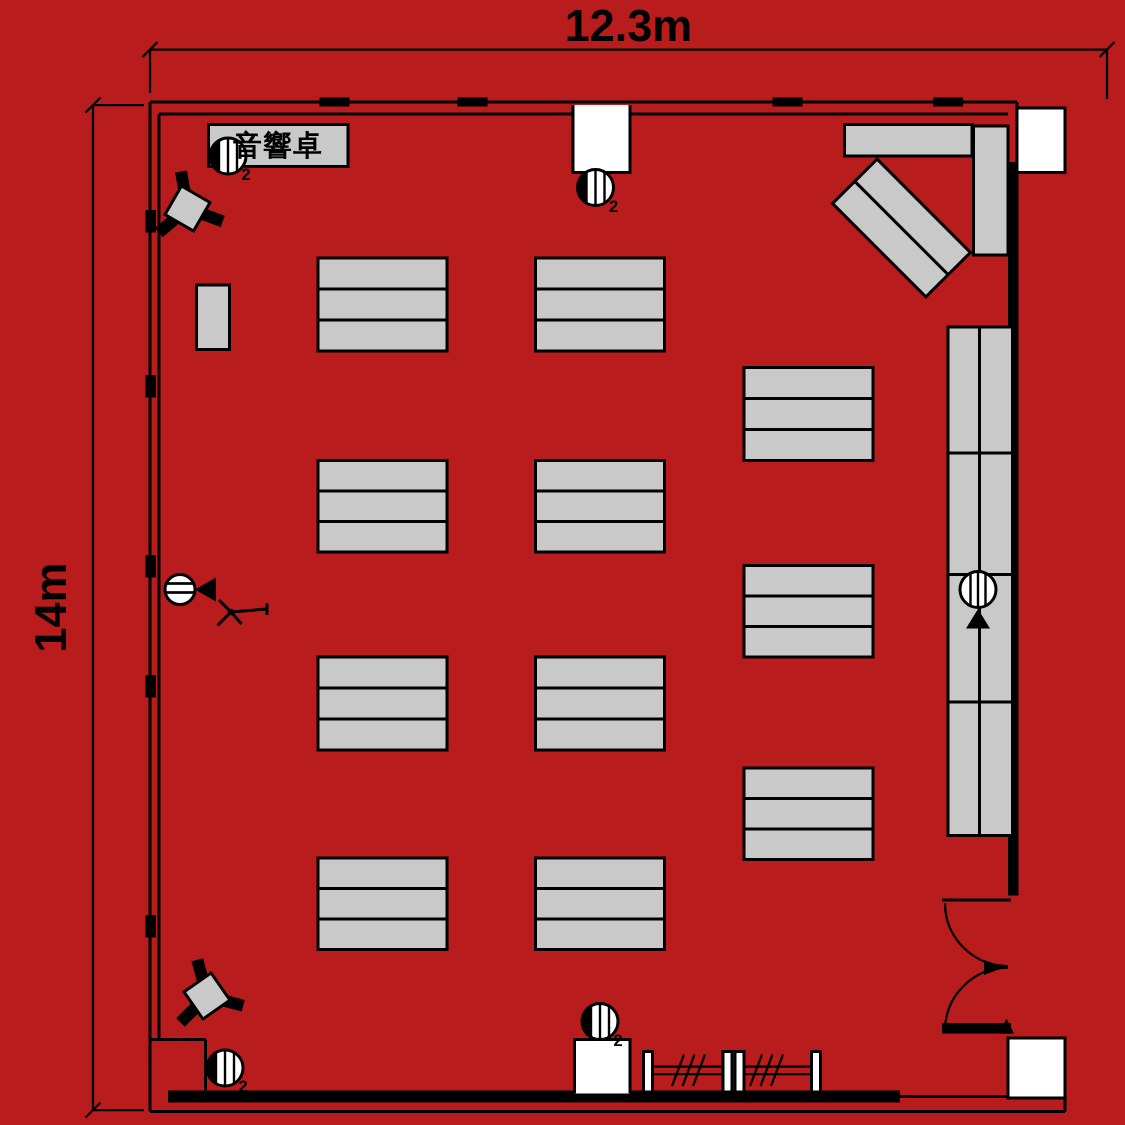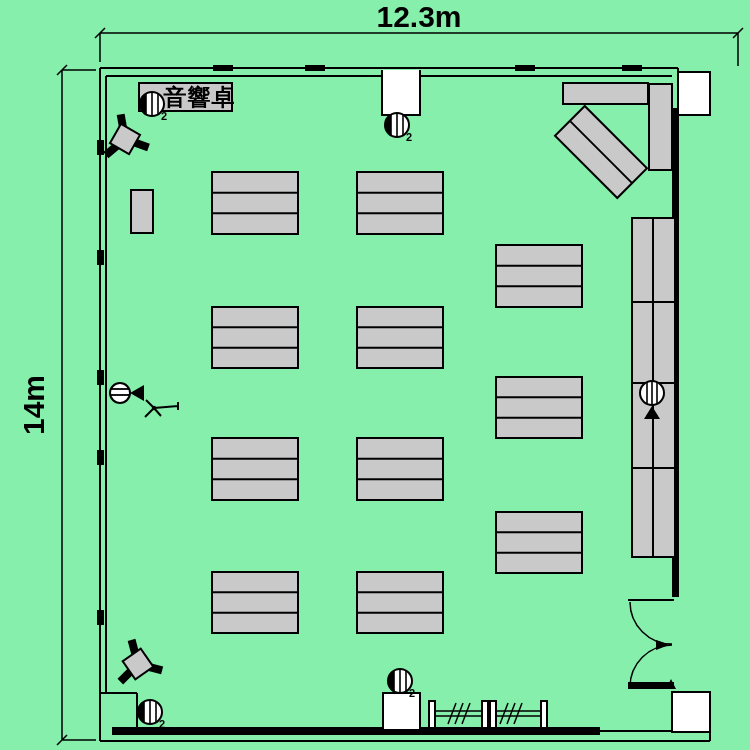--- a/index.html
+++ b/index.html
@@ -1,22 +1,22 @@
 <!DOCTYPE html>
 <html><head>
 <meta charset="utf-8">
 <style>
   html,body{margin:0;padding:0;background:#ffffff;}
-  .stage{position:relative;width:750px;height:750px;background:#86efac;overflow:hidden;
+  .stage{position:relative;width:750px;height:750px;background:#b91c1c;overflow:hidden;
          font-family:"Liberation Sans",sans-serif;}
   svg text{font-family:"Liberation Sans",sans-serif;}
   .desk-label{position:absolute;left:139px;top:83px;width:93px;height:28px;
               display:flex;align-items:center;justify-content:center;
-              font-size:23px;font-weight:bold;color:#000;letter-spacing:1px;
-              pointer-events:none;margin-left:14px;}
+              font-size:19px;font-weight:bold;color:#000;letter-spacing:1px;
+              pointer-events:none;}
 </style>
 </head>
 <body>
 
 <div class="stage">
   <svg id="plan-svg" width="750" height="750" viewBox="0 0 750 750">
     <defs>
       <g id="sym-speaker" stroke="#000" stroke-width="1.6" fill="none">
         <circle r="12" fill="#fff" stroke-width="2"></circle>
         <path d="M-6 -10.4 A12 12 0 0 0 -6 10.4 Z" fill="#000" stroke="none"></path>

